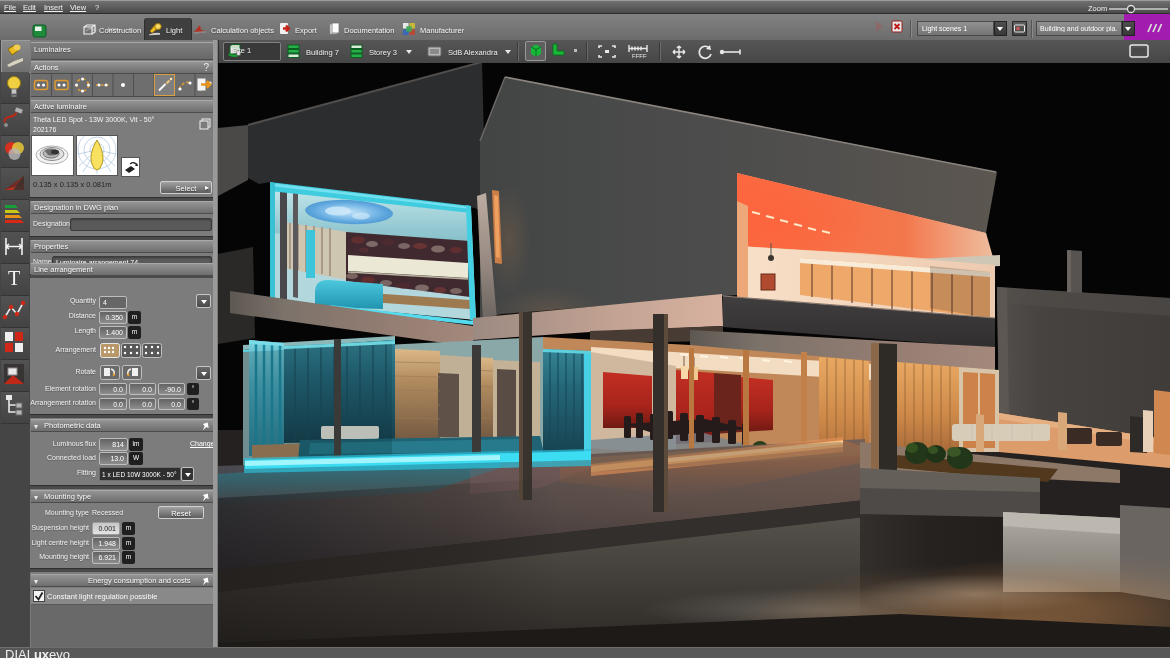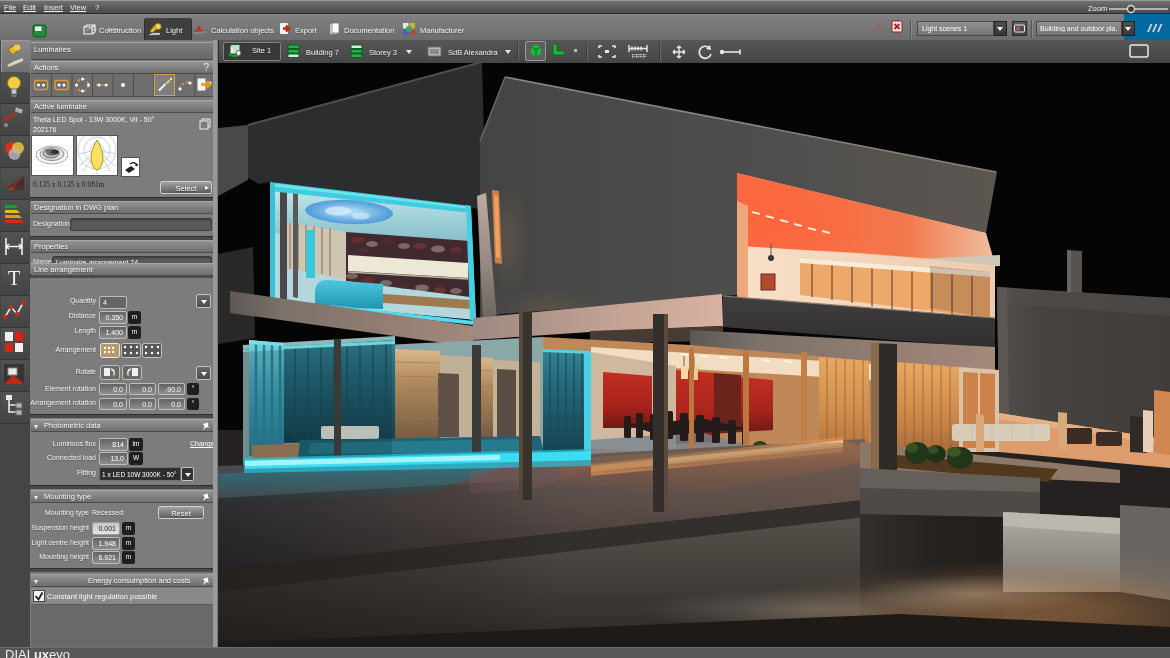--- a/index.html
+++ b/index.html
@@ -1,18 +1,18 @@
 <!DOCTYPE html>
 <html><head>
 <meta charset="utf-8">
 <style>
   html,body{margin:0;padding:0;background:#222;}
   #app{position:relative;width:1170px;height:658px;overflow:hidden;
        font-family:"Liberation Sans",sans-serif;font-size:7px;color:#f0f0f0;
-       background:#0369a1;}
+       background:#a21caf;}
   .abs{position:absolute;}
   
   #menubar{left:0;top:0;width:1170px;height:14px;background:linear-gradient(180deg,#707070,#4a4a4a);border-top:1px solid #9a9a9a;border-bottom:1px solid #2e2e2e;box-sizing:border-box;}
   #menubar span.m{position:absolute;top:2px;color:#f0f0f0;font-size:7.5px;}
   
   #toolbar{left:0;top:14px;width:1124px;height:26px;
      background:linear-gradient(180deg,#828282,#6c6c6c);border-bottom:1px solid #4e4e4e;}
   .tabtxt{position:absolute;top:12px;color:#f5f5f5;font-size:7.5px;text-shadow:0 1px 1px rgba(0,0,0,.35);}
   #lighttab{position:absolute;left:144px;top:4px;width:46px;height:22px;background:#3f3f3f;
      border-left:1px solid #2e2e2e;border-right:1px solid #2e2e2e;border-radius:3px 3px 0 0;}
@@ -143,21 +143,21 @@
   </div>
 
   <div id="vtoolbar" class="abs">
     <div class="abs" style="left:5px;top:2px;width:58px;height:19px;background:#393939;border:1px solid #818181;border-radius:2px;box-sizing:border-box;">
       <svg width="18" height="17" style="position:absolute;left:2px;top:0;">
         <path d="M2,12 q6,4 13,0 l-2,-3 -9,0 z" fill="#18a030"></path>
         <rect x="4" y="3" width="8" height="8" fill="#e8e8e8" stroke="#0d6020"></rect>
         <path d="M4,3 l2,-1.5 8,0 0,8 -2,1.5" fill="#c8dcc8" stroke="#0d6020"></path>
         <circle cx="12.5" cy="10" r="2.5" fill="#f8f8f8" stroke="#555"></circle>
       </svg>
-      <span class="vtxt" style="left:28px;top:3px;">Site 1</span>
+      <span class="vtxt" style="left:8px;top:3px;">Site 1</span>
     </div>
     <svg style="position:absolute;left:68px;top:3px;" width="17" height="17">
       <g stroke="#0a6020" fill="#28b048">
           <rect x="2" y="2" width="11" height="3.5"></rect>
           <rect x="2" y="6.5" width="11" height="3.5"></rect>
           <rect x="2" y="11" width="11" height="3.5" fill="#d8ecd8"></rect>
         </g>
     </svg>
     <span class="vtxt" style="left:88px;">Building 7</span>
     <svg style="position:absolute;left:131px;top:3px;" width="17" height="17">
@@ -397,21 +397,21 @@
         <path d="M20,4 C14,14 13,22 15,28 q2,6 5,6 q3,0 5,-6 c2,-6 1,-14 -5,-24 z" fill="#f8e060" stroke="#b09818"></path>
       </svg>
     </div>
     <div class="abs" style="left:91px;top:117px;width:19px;height:20px;background:#fff;border:1px solid #555;box-sizing:border-box;">
       <svg width="17" height="18">
           <path d="M3,12 l6,-4 4,3 -6,4 z" fill="#222"></path>
           <path d="M8,6 q4,-3 7,1" stroke="#222" stroke-width="1.3" fill="none"></path>
           <path d="M15,5 l1,3 -3,0 z" fill="#222"></path>
         </svg>
     </div>
-    <div class="abs" style="left:3px;top:140px;color:#262626;font-size:7.5px;font-family:Liberation Serif, serif;">0.135 x 0.135 x 0.081m</div>
+    <div class="abs" style="left:3px;top:140px;color:#262626;font-size:7.5px;">0.135 x 0.135 x 0.081m</div>
     <div class="btn" style="left:130px;top:141px;width:52px;height:13px;padding-top:2px;">Select<span style="position:absolute;right:2px;top:1px;font-size:8px;">▸</span></div>
     <div class="divid" style="top:157px;"></div>
     <div class="hdr" style="top:161px;">
         <span class="htxt">Designation in DWG plan</span>
       </div>
     <div class="lbl" style="left:3px;top:180px;width:58px;text-align:left;">Designation</div>
     <div class="inset" style="left:40px;top:178px;width:142px;height:13px;font-size:7px;"></div>
     <div class="divid" style="top:196px;"></div>
     <div class="hdr" style="top:200px;">
         <span class="htxt">Properties</span>

